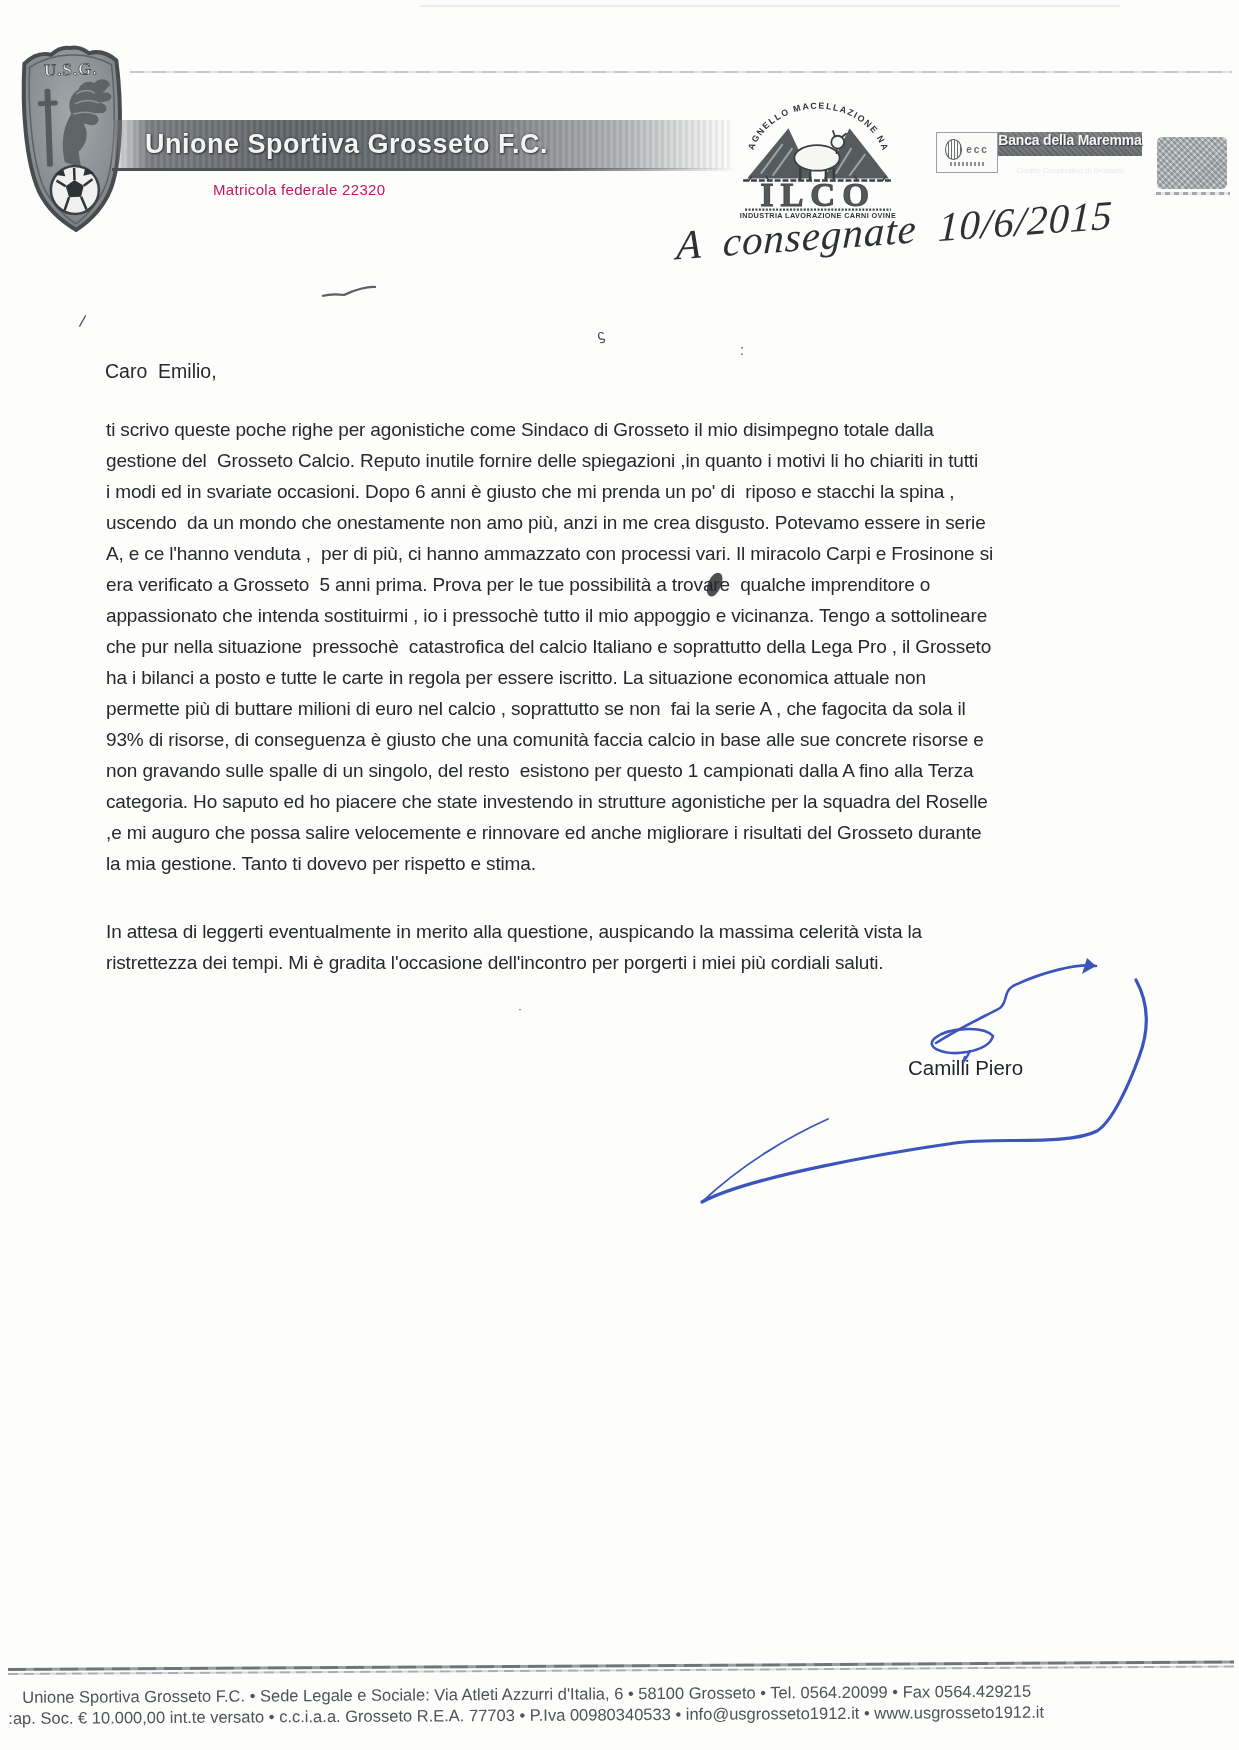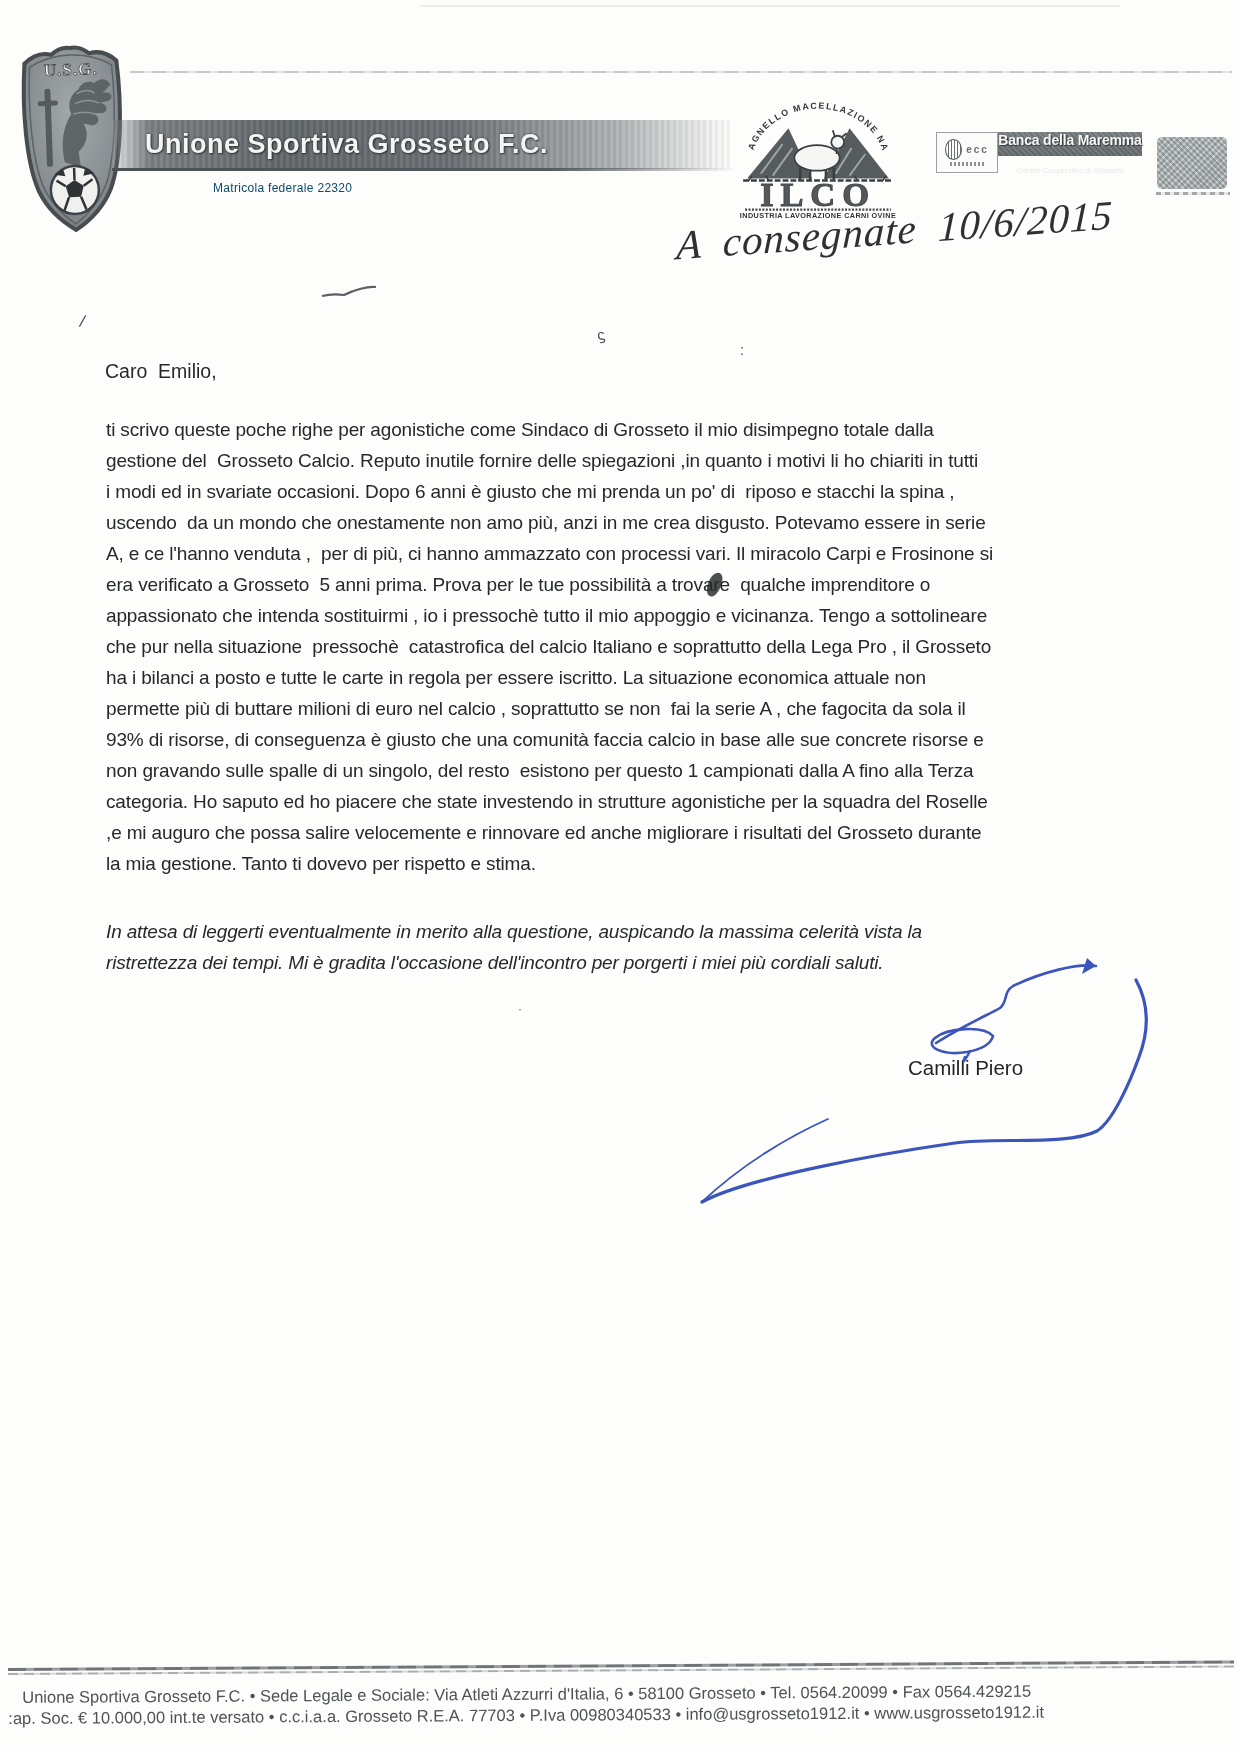--- a/index.html
+++ b/index.html
@@ -11,21 +11,21 @@
   .topline{position:absolute;left:420px;top:5px;width:700px;height:2px;background:#c9ccce;opacity:.35;}
   .headrule{position:absolute;left:130px;top:71px;width:1102px;height:2px;
             background:repeating-linear-gradient(90deg,#b4b8ba 0 14px,#d8dadb 14px 22px);opacity:.75;}
   .band{position:absolute;left:112px;top:120px;width:618px;height:49px;display:flex;align-items:center;
         background:linear-gradient(90deg,rgba(130,135,138,.15) 0%,rgba(108,113,116,.9) 6%,#61666a 28%,#6a6f73 55%,rgba(125,130,133,.6) 82%,rgba(140,144,147,0) 100%);}
   .band::after{content:"";position:absolute;inset:0;background:repeating-linear-gradient(90deg,rgba(255,255,255,.06) 0 3px,rgba(0,0,0,.05) 3px 6px);}
   .band-title{position:relative;z-index:2;padding-left:33px;font-size:27px;font-weight:bold;color:#f4f4f3;
         letter-spacing:.5px;text-shadow:0 0 2px rgba(35,40,43,.95),1px 1px 2px rgba(35,40,43,.8);white-space:pre;}
   .band-under{position:absolute;left:112px;top:168px;width:625px;height:3px;
         background:linear-gradient(90deg,#4b5054 0%,#555a5d 70%,rgba(90,95,98,0) 100%);}
-  .matricola{position:absolute;left:213px;top:181px;font-size:12px;color:#0c4a6e;letter-spacing:.3px;white-space:pre;}
+  .matricola{position:absolute;left:213px;top:181px;font-size:15px;color:#be185d;letter-spacing:.3px;white-space:pre;}
 
   
   .bank{position:absolute;left:936px;top:132px;height:41px;display:flex;}
   .bank-emblem{width:62px;height:41px;background:#fbfbfa;border:1px solid #9aa0a3;box-sizing:border-box;
         display:flex;flex-direction:column;align-items:center;justify-content:center;}
   .bank-emblem .row{display:flex;align-items:center;gap:4px;}
   .bcc-circle{width:15px;height:19px;border:1.5px solid #565b5e;border-radius:50%;
         background:repeating-linear-gradient(90deg,#fbfbfa 0 2px,#6a6f72 2px 3px);}
   .bank-emblem .ecc{font-size:10px;color:#6a6f72;letter-spacing:2px;font-weight:bold;}
   .bank-emblem .micro{width:34px;height:4px;margin-top:2px;
@@ -42,21 +42,21 @@
   .noise-underline{position:absolute;left:1156px;top:192px;width:74px;height:3px;
         background:repeating-linear-gradient(90deg,#8f9496 0 5px,#e0e2e3 5px 9px);opacity:.8;}
 
   
   .handnote{position:absolute;left:676px;top:206px;font-family:"Liberation Serif",serif;font-style:italic;
         font-size:41px;color:#2e3133;transform:rotate(-4deg) skewX(-6deg);letter-spacing:1px;word-spacing:10px;white-space:nowrap;}
 
   
   .salutation{position:absolute;left:105px;top:360px;font-size:19.5px;white-space:pre;}
   .bodytext{position:absolute;left:106px;top:414px;}
-  .closingtext{position:absolute;left:106px;top:916px;font-style:italic;}
+  .closingtext{position:absolute;left:106px;top:916px;}
   .body-line{font-size:19px;line-height:31px;letter-spacing:-.15px;white-space:pre;color:#26292b;}
   .sig-name{position:absolute;left:908px;top:1056px;font-size:20.5px;color:#1f2326;white-space:pre;}
   .sig-svg{position:absolute;left:650px;top:940px;}
 
   
   .artifact{position:absolute;color:#4a4f52;}
   .blob-trovare{position:absolute;left:708px;top:572px;width:13px;height:25px;background:#2e3133;
         border-radius:50% 50% 45% 55%;transform:rotate(24deg);opacity:.85;}
 
   

